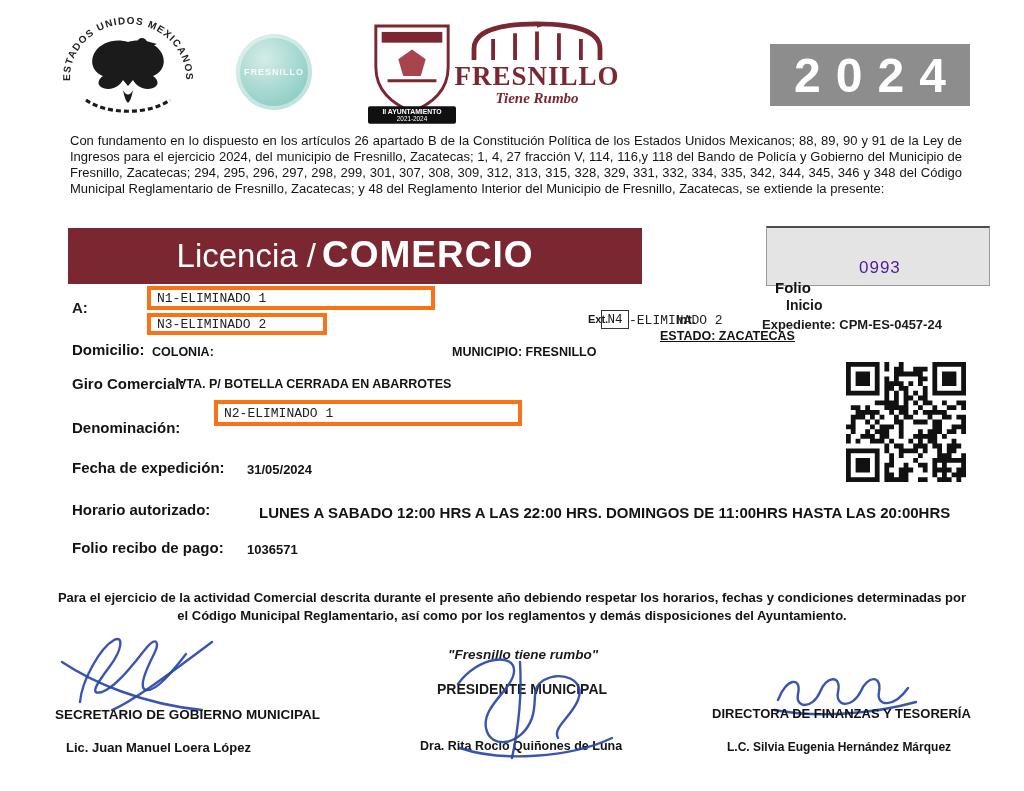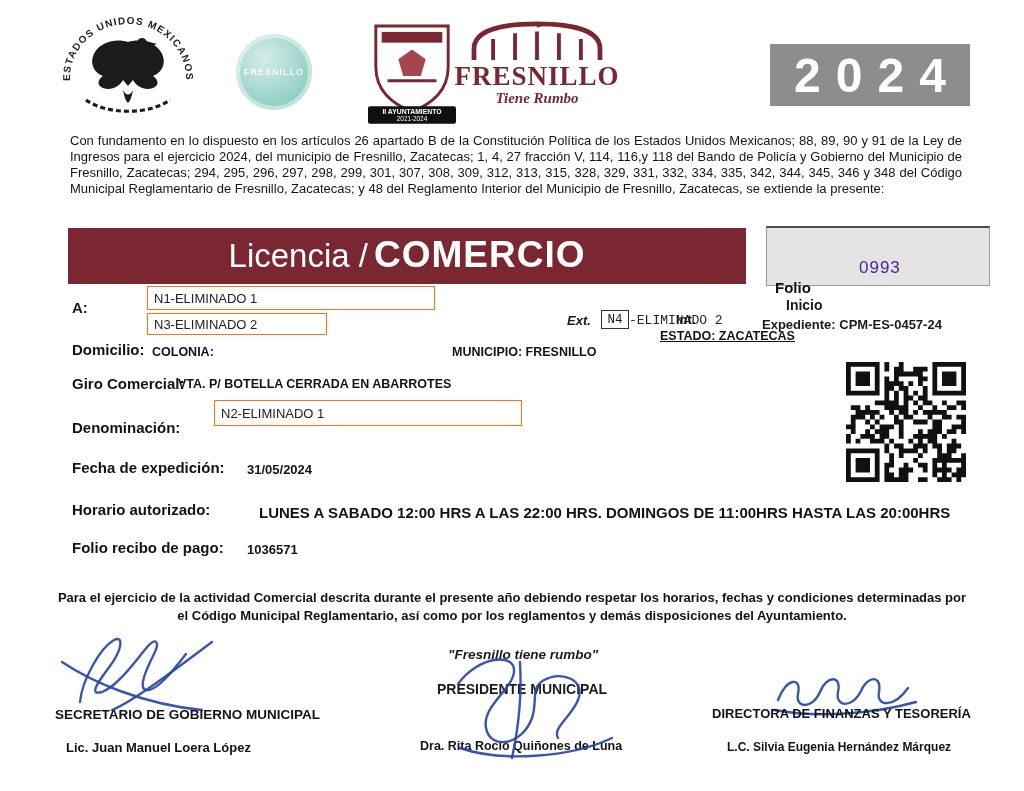--- a/index.html
+++ b/index.html
@@ -38,46 +38,46 @@
   }
 
   
   .legal {
     left:70px; top:133px; width:892px; font-size:13px; line-height:1.24;
     text-align:justify; color:#151515;
   }
 
   
   .banner {
-    left:68px; top:228px; width:678px; height:56px; background:#7a2732;
+    left:68px; top:228px; width:574px; height:56px; background:#7a2732;
     color:#fff; display:flex; align-items:baseline; justify-content:center; gap:6px;
     padding-top:6px;
   }
   .banner-light { font-size:33px; font-weight:400; }
   .banner-strong { font-size:37px; font-weight:800; letter-spacing:1px; }
   .folio-box {
     left:766px; top:226px; width:224px; height:60px; background:#e4e4e4;
     border:1px solid #9a9a9a; border-top:2px solid #4c4c4c;
   }
   .folio-label { position:absolute; left:8px; top:5px; font-weight:bold; font-size:15px; color:#111;margin-top:46px; }
   .folio-number { position:absolute; left:92px; top:30px; font-size:17px; letter-spacing:1px; color:#4c1d95; }
 
   
   .field-label { font-size:15px; font-weight:600; color:#131313; }
   .small-bold { font-size:12.5px; font-weight:bold; color:#131313; }
   .mono { font-family:"Liberation Mono","DejaVu Sans Mono",monospace; }
   .redact-box {
-    border:1px solid #f97316; background:#fff; display:flex; align-items:center;
-    padding:1px 6px; font-family:Liberation Sans, sans-serif;
+    border:4px solid #f97316; background:#fff; display:flex; align-items:center;
+    padding:1px 6px; font-family:Liberation Mono, monospace;
     font-size:13px; color:#222;
   }
   .a-label { left:72px; top:299px; font-size:15px; font-weight:bold; }
   .name-box { left:147px; top:286px; width:288px; height:24px; }
   .addr-box { left:147px; top:313px; width:180px; height:22px; }
-  .ext-label { left:567px; top:313px; font-size:13px; font-weight:bold;font-style:italic; }
+  .ext-label { left:588px; top:313px; font-size:11px; font-weight:bold; }
   .n4-box {
     left:601px; top:310px; width:28px; height:19px; border:1.5px solid #333;
     display:flex; align-items:center; justify-content:center; font-size:12.5px;
   }
   .ext-rest { left:629px; top:313px; font-size:13px; color:#222; }
   .int-label { left:676px; top:312px; font-size:13px; font-weight:bold; z-index:2; }
   .inicio { left:786px; top:297px; font-size:14px; font-weight:bold; }
   .expediente { left:762px; top:317px; font-size:13px; font-weight:bold; }
 
   

